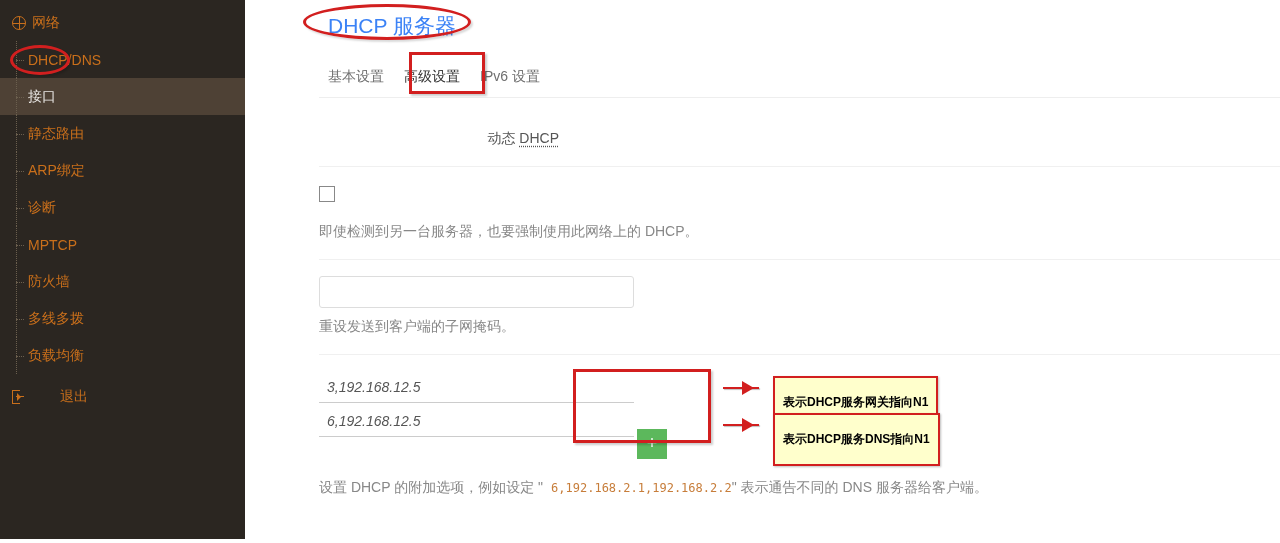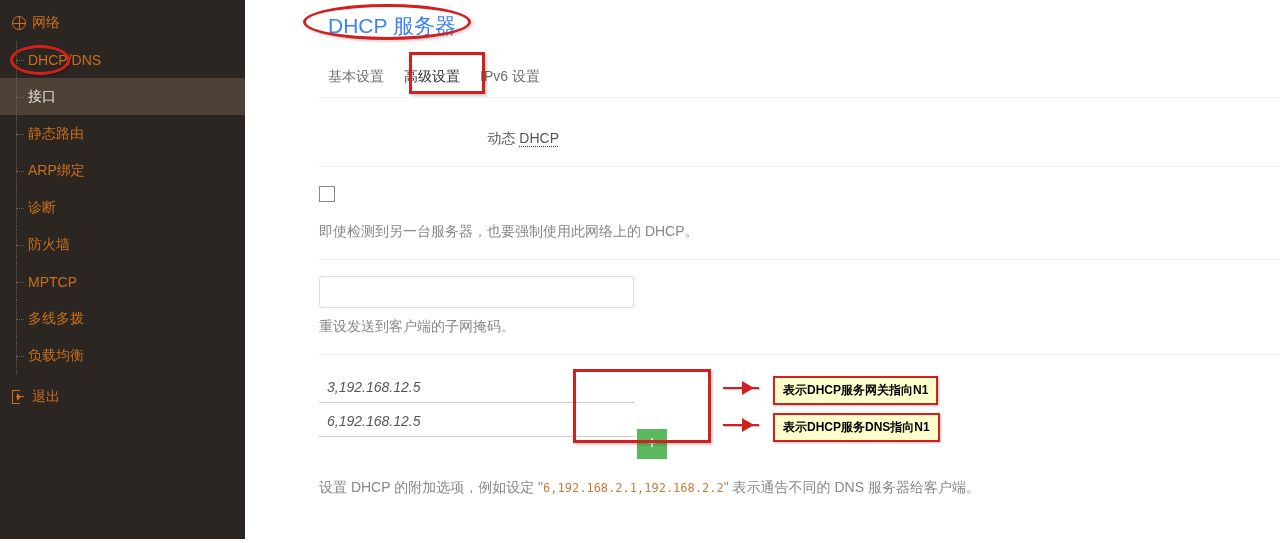--- a/index.html
+++ b/index.html
@@ -136,21 +136,21 @@
     .label-col .ul { text-decoration: underline dotted; text-underline-offset: 3px; }
     .ctrl-col {
       flex: 1;
       padding-top: 4px;
     }
     .hint {
       color: #888;
       font-size: 14px;
       margin-top: 18px;
     }
-    .hint .code { color: #c77d3a; font-family: ui-monospace, monospace; font-size: 12px; }
+    .hint .code { color: #c77d3a; font-family: ui-monospace, monospace; font-size: 12px; margin-left: 8px; }
 
     .chk {
       display: inline-block;
       width: 16px; height: 16px;
       border: 1px solid #888;
       position: relative;
       background: #fff;
       margin-top: 3px;
     }
     .chk.checked:after {
@@ -202,21 +202,21 @@
       border: 3px solid #d21f1f;
       pointer-events: none;
       box-shadow: 2px 2px 2px rgba(0,0,0,.2);
     }
     .anno-label {
       position: absolute;
       border: 2px solid #d21f1f;
       background: #ffffcc;
       color: #000;
       font-size: 12px;
-      padding: 4px 8px;
+      padding: 16px 8px;
       font-weight: bold;
       white-space: nowrap;
       box-shadow: 1px 1px 2px rgba(0,0,0,.25);
     }
     .anno-arrow {
       position: absolute;
       width: 36px; height: 2px; background: #d21f1f;
       box-shadow: 1px 1px 1px rgba(0,0,0,.25);
     }
     .anno-arrow:after {
@@ -243,33 +243,33 @@
   <div class="side-item">
     <span>静态路由</span>
   </div>
   <div class="side-item">
     <span>ARP绑定</span>
   </div>
   <div class="side-item">
     <span>诊断</span>
   </div>
   <div class="side-item">
+    <span>MPTCP</span>
+  </div>
+  <div class="side-item">
     <span>防火墙</span>
   </div>
   <div class="side-item">
-    <span>MPTCP</span>
-  </div>
-  <div class="side-item">
     <span>多线多拨</span>
   </div>
   <div class="side-item">
     <span>负载均衡</span>
   </div>
 
-  <div class="side-row logout" style="margin-top:4px;">
+  <div class="side-row logout" style="margin-top:4px;gap:28px;">
     <span class="exit-icon">
       <span class="box"></span>
         <span class="arr"></span>
     </span>
     <span>退出</span>
   </div>
 </div>
 
 <div class="main">
 

